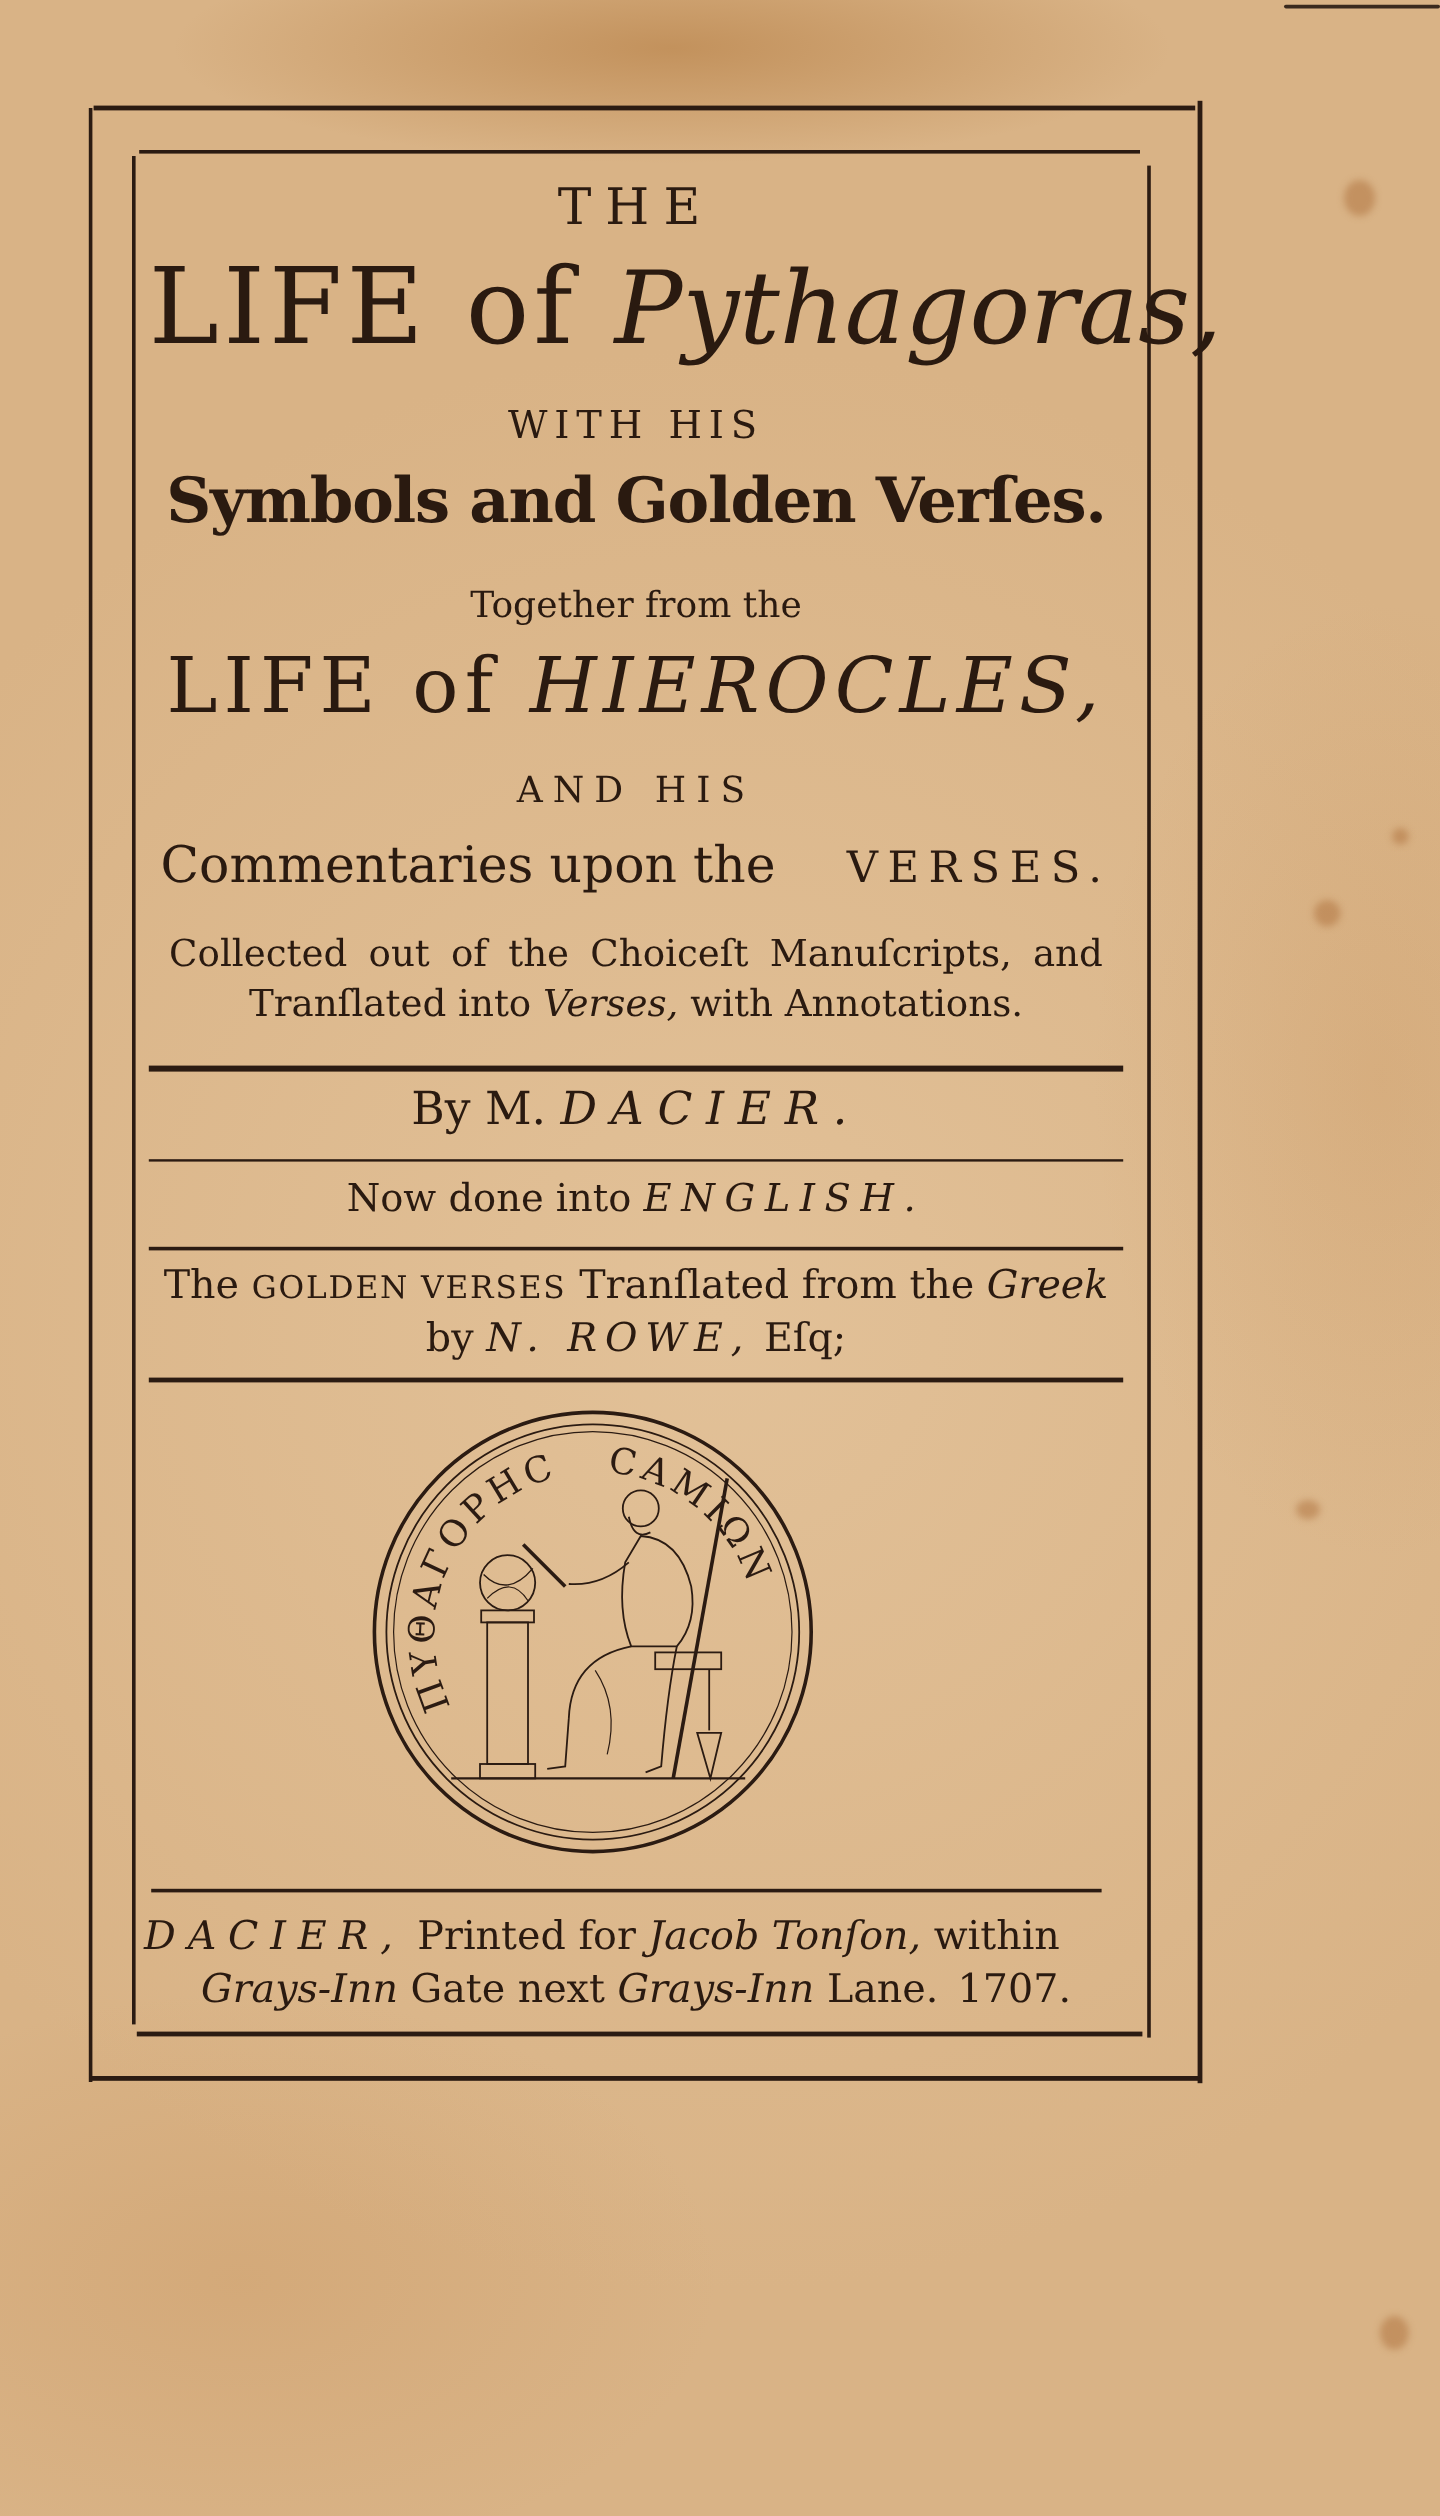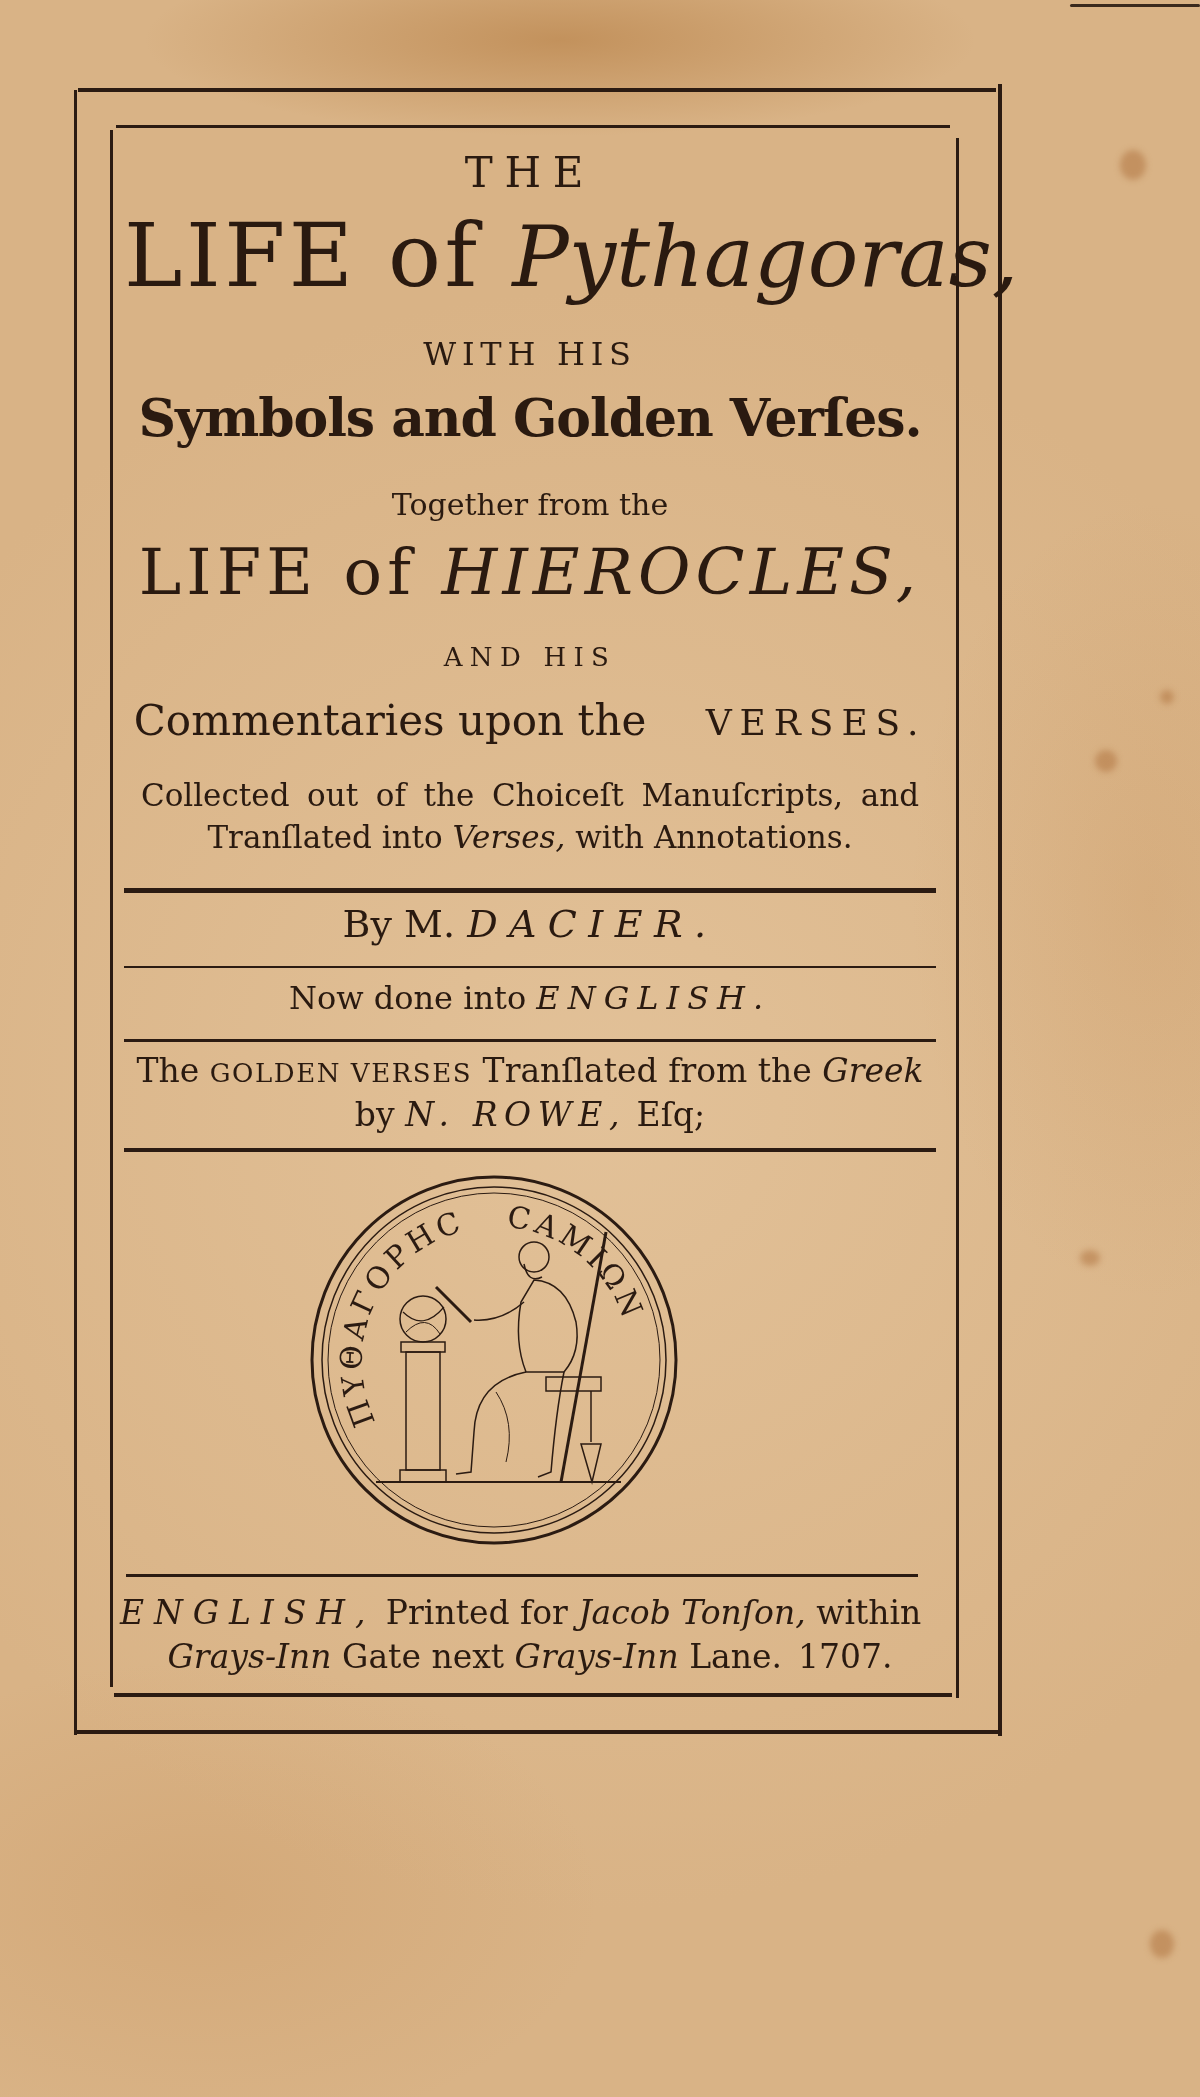--- a/index.html
+++ b/index.html
@@ -59,21 +59,21 @@
 <div class="line spaced" style="top:338px;font-size:32px;letter-spacing:0.18em;">WITH HIS</div>
 
 <div class="line" style="top:392px;font-size:52px;font-weight:bold;letter-spacing:-0.02em;">Symbols and Golden Verſes.</div>
 
 <div class="line" style="top:490px;font-size:30px;">Together from the</div>
 
 <div class="line" style="top:540px;font-size:64px;letter-spacing:0.08em;">
   <span>LIFE of </span><span class="it">HIEROCLES,</span>
 </div>
 
-<div class="line spaced" style="top:644px;font-size:26px;">AND HIS</div>
+<div class="line spaced" style="top:644px;font-size:30px;">AND HIS</div>
 
 <div class="line" style="top:700px;font-size:42px;">
   <span>Commentaries upon the </span><span class="spaced" style="font-size:36px;letter-spacing:0.22em;margin-left:46px;">VERSES.</span>
 </div>
 
 <div class="line" style="top:780px;font-size:31px;word-spacing:0.25em;">Collected out of the Choiceſt Manuſcripts, and</div>
 
 <div class="line" style="top:822px;font-size:31px;">
   <span>Tranſlated into </span><span class="it">Verses,</span><span> with Annotations.</span>
 </div>
@@ -141,18 +141,18 @@
     <line x1="285" y1="219" x2="285" y2="270" stroke="#2b1b12" stroke-width="1.5"></line>
     <path d="M 275 272 L 295 272 L 286 310 Z" fill="none" stroke="#2b1b12" stroke-width="1.5"></path>
 
     <line x1="255" y1="310" x2="300" y2="60" stroke="#2b1b12" stroke-width="3"></line>
   </svg>
 </div>
 
 <div class="hline" style="left:126px;top:1574px;width:792px;height:3px;"></div>
 
 <div class="line" style="top:1596px;font-size:33px;left:120px;width:820px;text-align:justify;">
-  <span class="it" style="letter-spacing:0.3em;">ENGLISH,</span><span> Printed for </span><span class="it">Jacob Tonſon,</span><span> within</span>
+  <span class="it" style="letter-spacing:0.3em;">DACIER,</span><span> Printed for </span><span class="it">Jacob Tonſon,</span><span> within</span>
 </div>
 
 <div class="line" style="top:1640px;font-size:33px;">
   <span class="it">Grays-Inn</span><span> Gate next </span><span class="it">Grays-Inn</span><span> Lane.</span><span style="margin-left:16px;">1707.</span>
 </div>
 
 </body></html>

